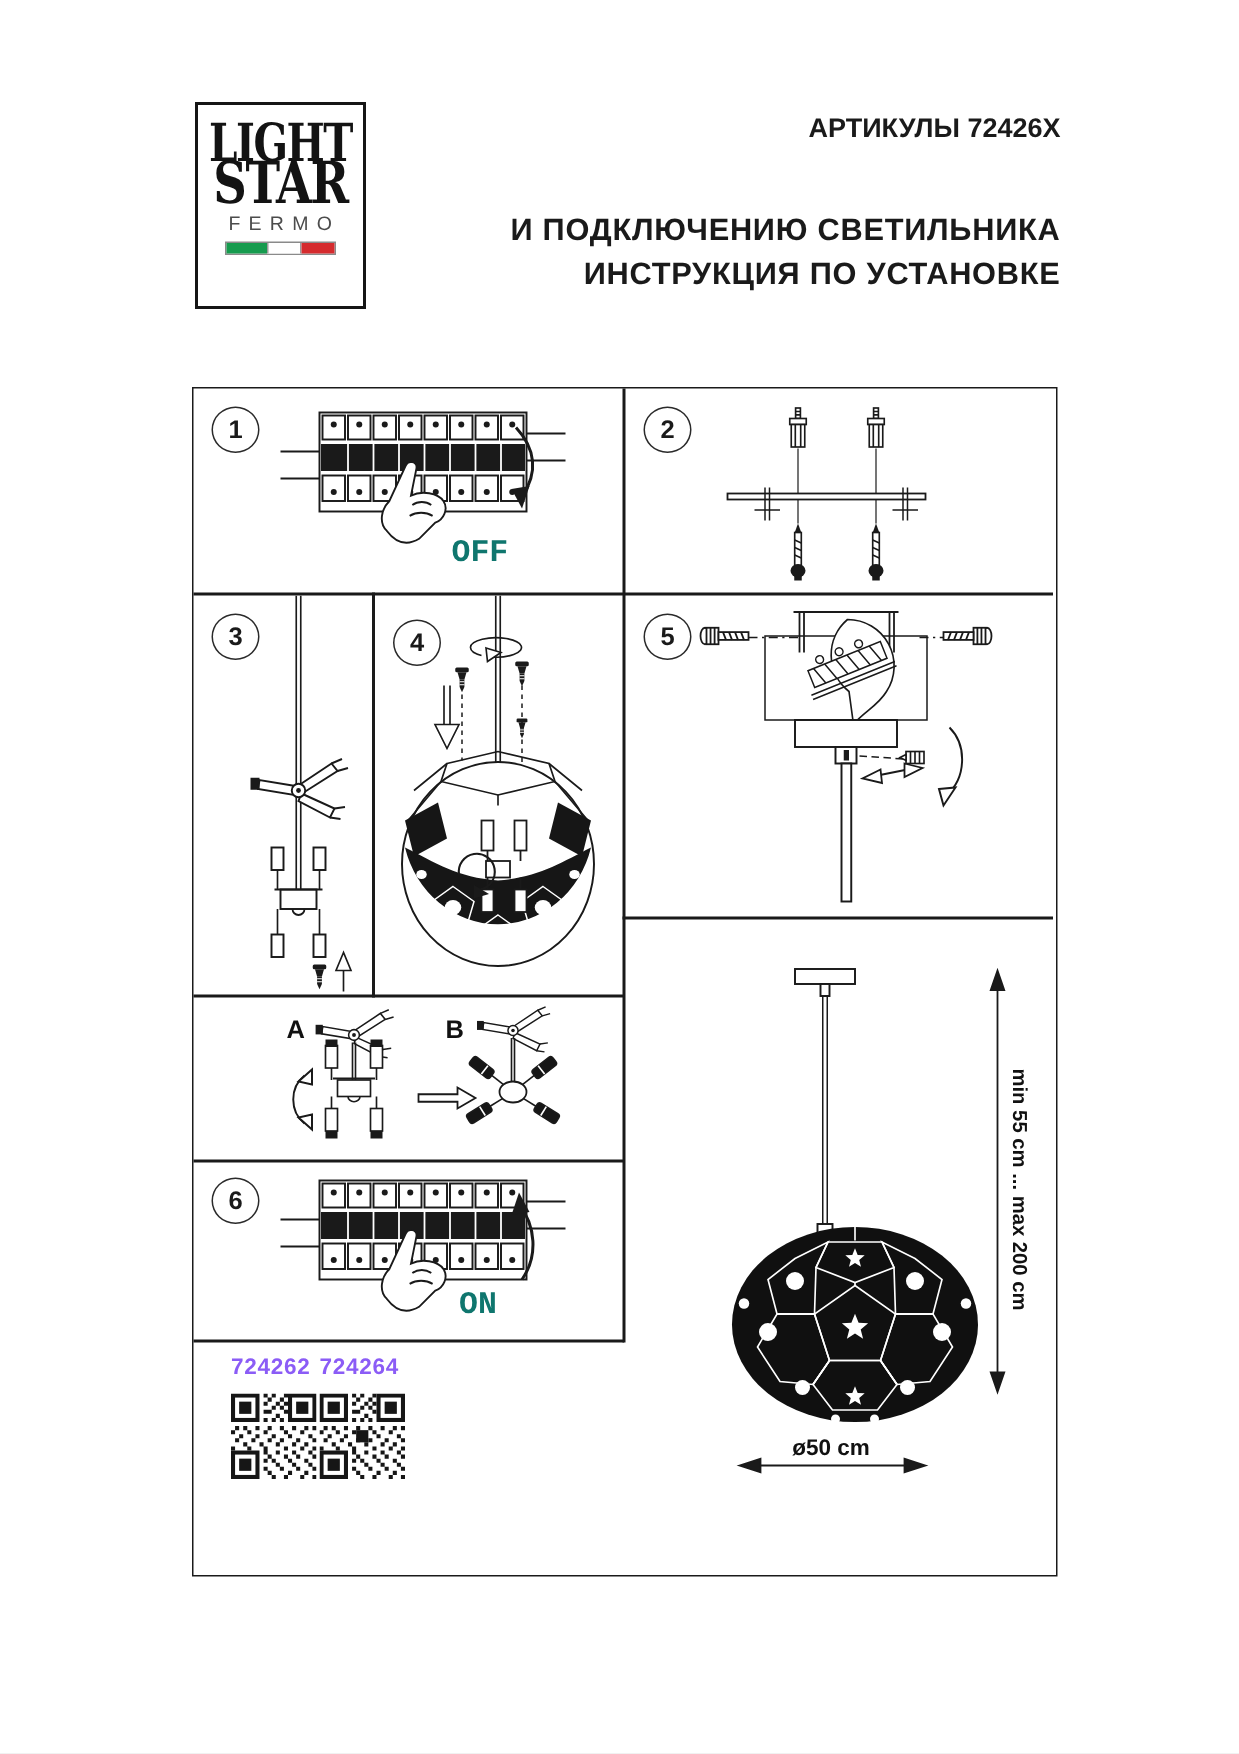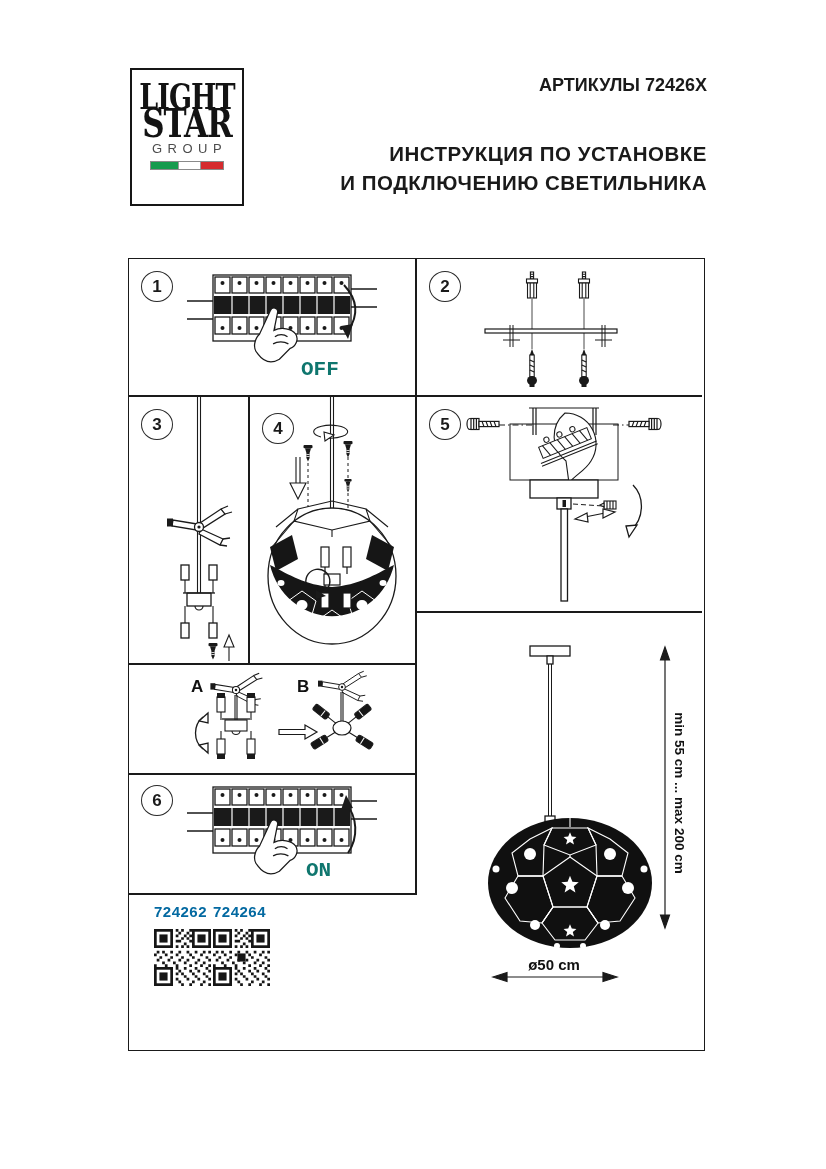--- a/index.html
+++ b/index.html
@@ -26,21 +26,21 @@
   .fig{position:absolute;left:128px;top:258px;width:577px;height:793px;
        border:1.8px solid #1a1a1a;box-sizing:border-box;}
   .ln{position:absolute;background:#1a1a1a;}
   .panel{position:absolute;}
   .panel svg{position:absolute;left:0;top:0;}
   .step-circle{position:absolute;width:32px;height:31px;border:1.7px solid #2a2a2a;border-radius:50%;
        box-sizing:border-box;display:flex;align-items:center;justify-content:center;
        font-weight:700;font-size:17px;background:#fff;z-index:3;}
   .lbl{position:absolute;font-weight:700;font-size:21px;color:#0f766e;z-index:3;font-family:Liberation Mono, monospace;}
   .lbl-ab{position:absolute;font-weight:700;font-size:17px;color:#111;z-index:3;}
-  .code{position:absolute;font-weight:700;font-size:15px;letter-spacing:0.5px;color:#0369a1;}
+  .code{position:absolute;font-weight:700;font-size:15px;letter-spacing:0.5px;color:#8b5cf6;}
   .qr{position:absolute;width:57px;height:57px;}
   .notes{position:absolute;left:11px;top:737px;width:556px;font-size:13.5px;line-height:22px;color:#1c1c1c;}
   .footer{position:absolute;left:0;top:1096px;width:826px;text-align:center;
           font-weight:700;font-size:20px;color:#111;}
   svg{stroke-linecap:butt;}
 </style>
 </head>
 <body>
 
 <div class="page">
@@ -166,32 +166,32 @@
            M8,18h1v1H8z M12,18h1v1h-1z M16,18h1v1h-1z M20,18h1v1h-1z
            M9,19h1v1H9z M14,19h1v1h-1z M18,19h1v1h-1z
            M10,20h1v1h-1z M13,20h1v1h-1z M17,20h1v1h-1z M20,20h1v1h-1z"></path>
       </g>
     </defs>
   </svg>
 
   <div class="logo-box">
     <div class="logo-l1">LIGHT</div>
     <div class="logo-l2">STAR</div>
-    <div class="logo-l3">GROUP</div>
+    <div class="logo-l3">FERMO</div>
     <div class="flag">
       <div class="g" style="background:#169b4e"></div>
         <div class="w"></div>
         <div class="r" style="background:#d52b2e"></div>
     </div>
   </div>
   <div class="hdr-text">
     <div class="hdr-articles">АРТИКУЛЫ 72426X</div>
     <div class="hdr-title">
+      <div>И ПОДКЛЮЧЕНИЮ СВЕТИЛЬНИКА</div>
       <div>ИНСТРУКЦИЯ ПО УСТАНОВКЕ</div>
-      <div>И ПОДКЛЮЧЕНИЮ СВЕТИЛЬНИКА</div>
     </div>
   </div>
 
   <div class="fig">
 
     <div class="ln" style="left:0;top:136px;width:573px;height:1.7px"></div>
     <div class="ln" style="left:286px;top:0;width:1.7px;height:636px"></div>
     <div class="ln" style="left:119px;top:136px;width:1.7px;height:270px"></div>
     <div class="ln" style="left:0;top:404px;width:287px;height:1.7px"></div>
     <div class="ln" style="left:0;top:514px;width:287px;height:1.7px"></div>

